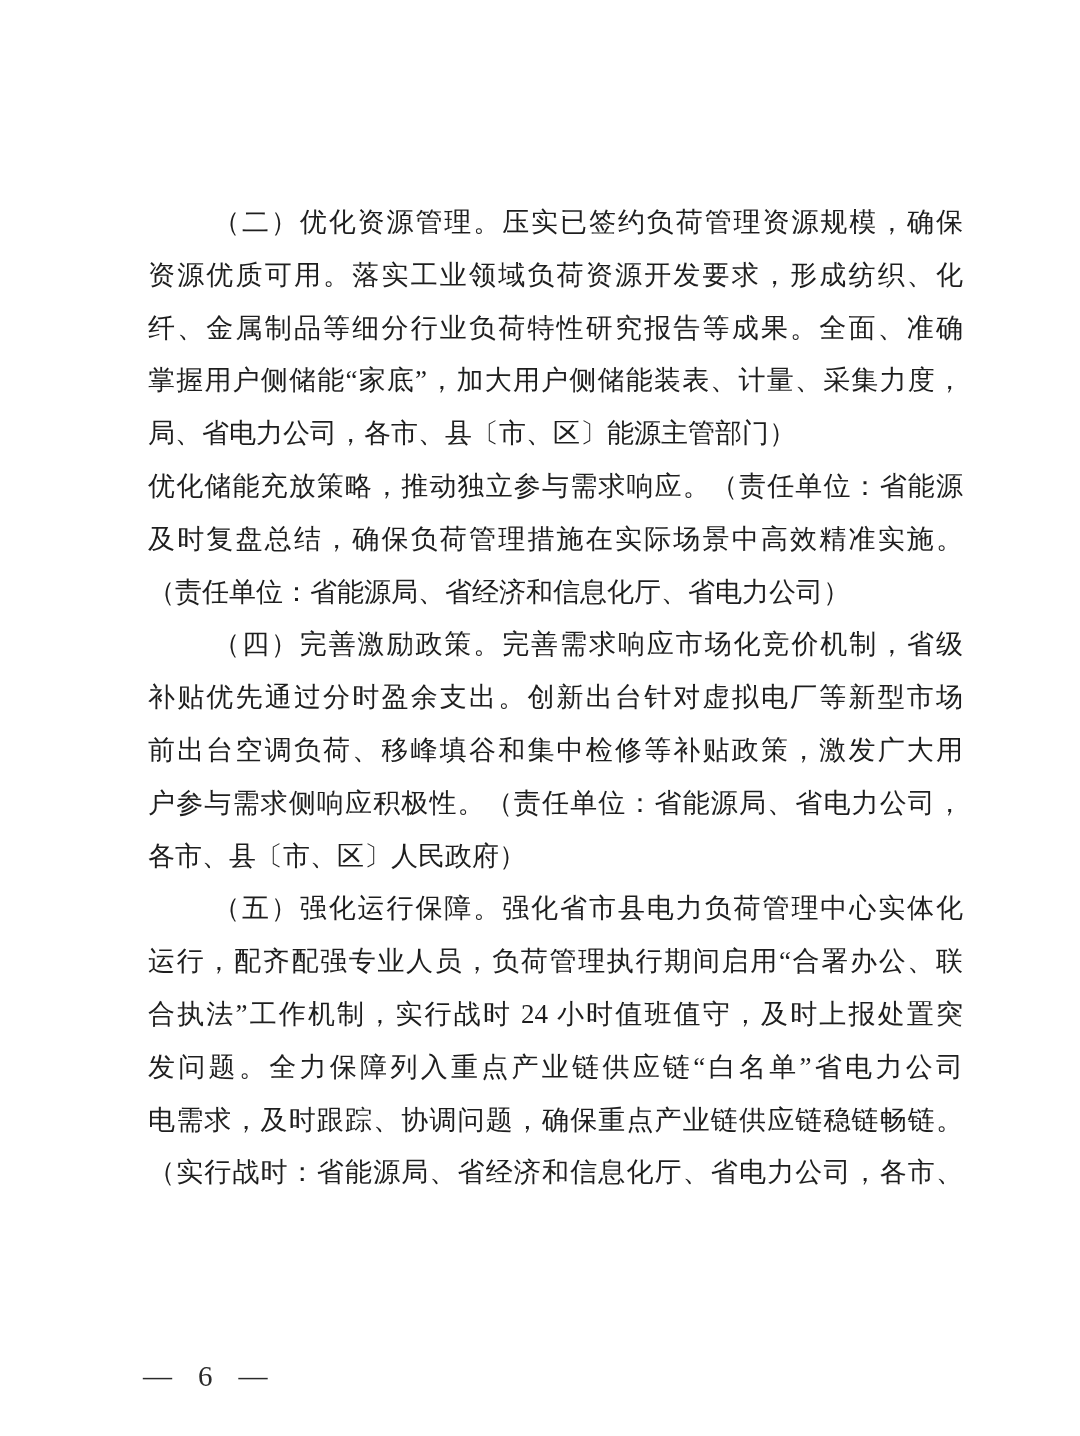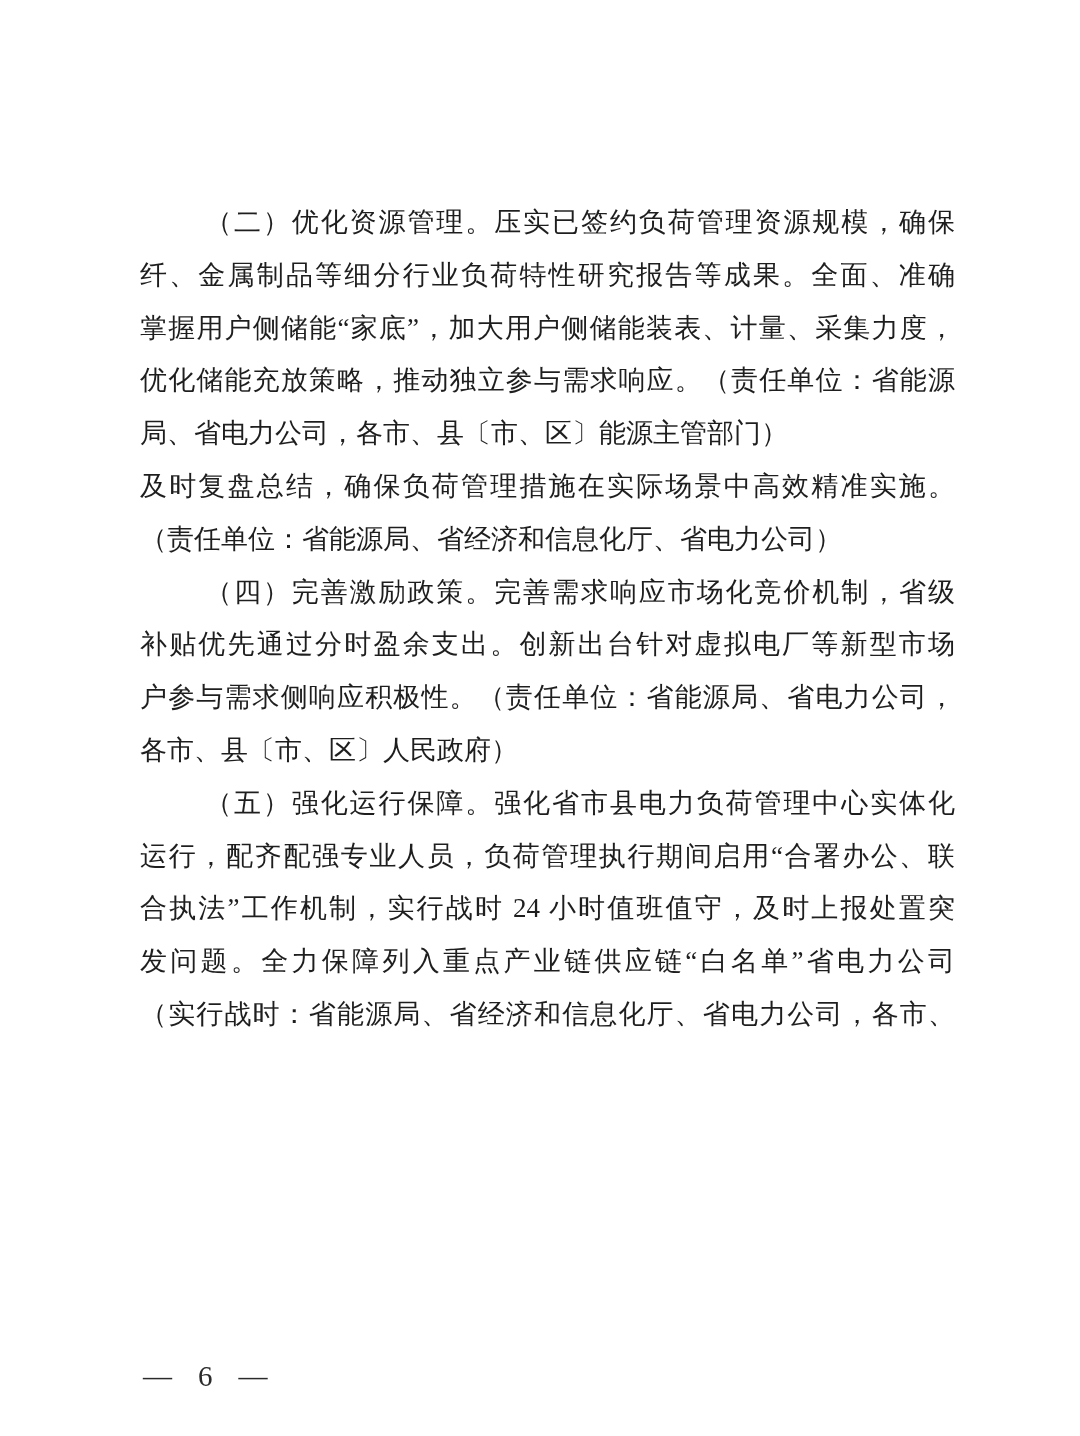--- a/index.html
+++ b/index.html
@@ -11,21 +11,21 @@
     position: relative;
     width: 1080px;
     height: 1436px;
     background: #ffffff;
     overflow: hidden;
     font-family: "Liberation Serif", "DejaVu Serif", serif;
     color: #1e1e1e;
   }
   .text-block {
     position: absolute;
-    left: 140px;
+    left: 148px;
     top: 196px;
     width: 815px;
     font-size: 27px;
     line-height: 52.8px;
     letter-spacing: 0;
   }
   .para { margin: 0; padding: 0; }
   .line {
     text-align: justify;
     text-align-last: justify;
@@ -53,43 +53,46 @@
 </style>
 </head>
 <body>
 
 <div class="page">
 
   <div class="text-block">
 
     <div class="para">
       <div class="line indent">（二）优化资源管理。压实已签约负荷管理资源规模，确保</div>
+      <div class="line">资源优质可用。落实工业领域负荷资源开发要求，形成纺织、化</div>
       <div class="line">纤、金属制品等细分行业负荷特性研究报告等成果。全面、准确</div>
       <div class="line">掌握用户侧储能“家底”，加大用户侧储能装表、计量、采集力度，</div>
+      <div class="line last">局、省电力公司，各市、县〔市、区〕能源主管部门）</div>
       <div class="line">优化储能充放策略，推动独立参与需求响应。（责任单位：省能源</div>
-      <div class="line last">局、省电力公司，各市、县〔市、区〕能源主管部门）</div>
     </div>
 
     <div class="para">
       <div class="line">及时复盘总结，确保负荷管理措施在实际场景中高效精准实施。</div>
       <div class="line last">（责任单位：省能源局、省经济和信息化厅、省电力公司）</div>
     </div>
 
     <div class="para">
       <div class="line indent">（四）完善激励政策。完善需求响应市场化竞价机制，省级</div>
       <div class="line">补贴优先通过分时盈余支出。创新出台针对虚拟电厂等新型市场</div>
+      <div class="line">前出台空调负荷、移峰填谷和集中检修等补贴政策，激发广大用</div>
       <div class="line">户参与需求侧响应积极性。（责任单位：省能源局、省电力公司，</div>
       <div class="line last">各市、县〔市、区〕人民政府）</div>
     </div>
 
     <div class="para">
       <div class="line indent">（五）强化运行保障。强化省市县电力负荷管理中心实体化</div>
       <div class="line">运行，配齐配强专业人员，负荷管理执行期间启用“合署办公、联</div>
       <div class="line">合执法”工作机制，实行战时 24 小时值班值守，及时上报处置突</div>
       <div class="line">发问题。全力保障列入重点产业链供应链“白名单”省电力公司</div>
+      <div class="line">电需求，及时跟踪、协调问题，确保重点产业链供应链稳链畅链。</div>
       <div class="line">（实行战时：省能源局、省经济和信息化厅、省电力公司，各市、</div>
     </div>
 
   </div>
 
   <div class="footer">
     <span class="dash">—</span><span class="num">6</span><span class="dash">—</span>
   </div>
 
 </div>

